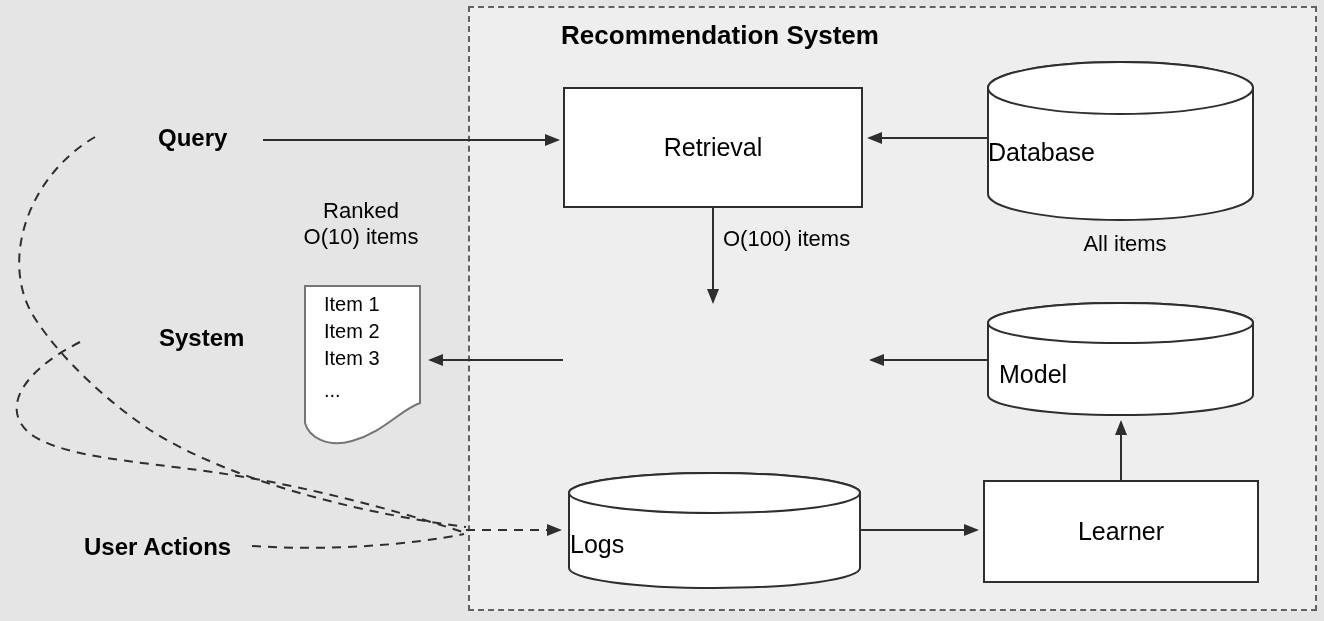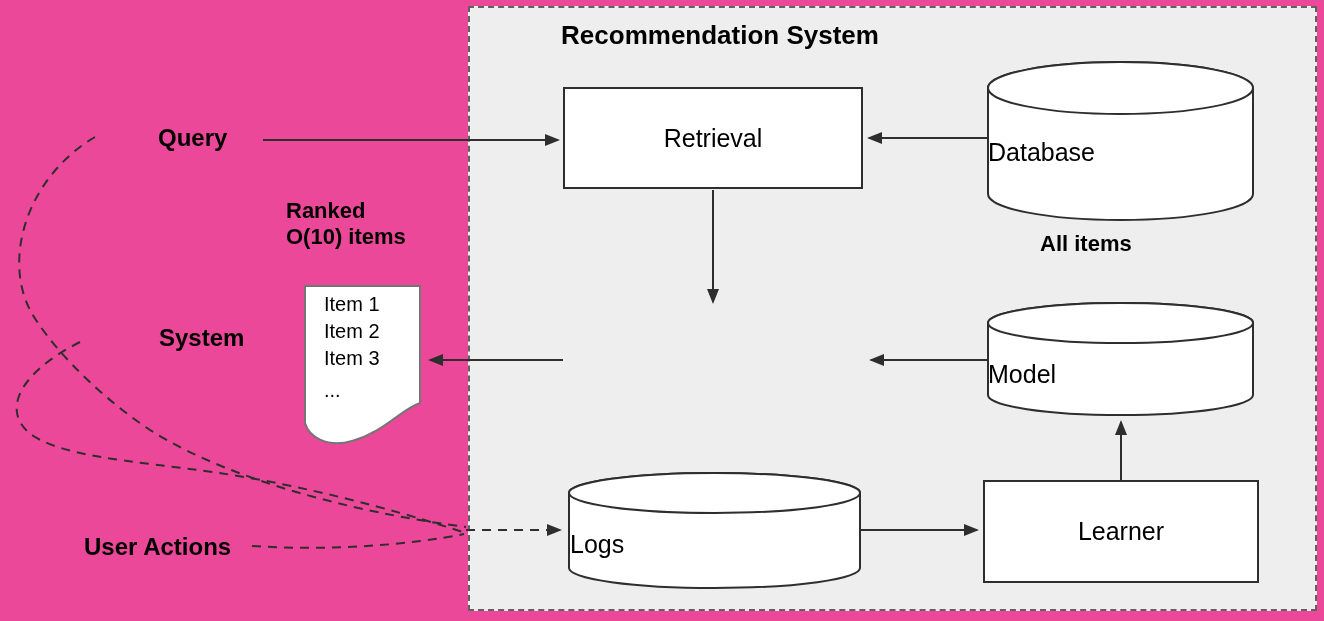--- a/index.html
+++ b/index.html
@@ -3,21 +3,21 @@
 <meta charset="utf-8">
 <style>
   html, body { margin: 0; padding: 0; background: #ffffff; }
   .stage {
     position: relative;
     width: 1324px;
     height: 621px;
     font-family: "Liberation Sans", sans-serif;
     color: #000000;
     overflow: hidden;
-    background: #ec4899;
+    background: #e5e5e5;
   }
   .system-container {
     position: absolute;
     left: 468px; top: 6px;
     width: 849px; height: 605px;
     background: #eeeeee;
     border: 2px dashed #616161;
     box-sizing: border-box;
     z-index: 1;
   }
@@ -58,21 +58,21 @@
     font-weight: bold;
     z-index: 3;
     white-space: nowrap;
   }
   .caption {
     position: absolute;
     font-size: 22px;
     z-index: 3;
     white-space: nowrap;
   }
-  .caption.centered { text-align: left; font-weight: bold; }
+  .caption.centered { text-align: center; }
   .doc-text {
     position: absolute;
     left: 324px; top: 291px;
     font-size: 20px;
     line-height: 27px;
     z-index: 3;
   }
   .doc-text .dots { display: block; margin-top: 5px; }
   .doc-line { display: block; }
 </style>
@@ -116,39 +116,40 @@
     <g>
       <path d="M569,493 A145.5,20 0 0 1 860,493 L860,568 A145.5,20 0 0 1 569,568 Z" fill="#ffffff" stroke="#2e2e2e" stroke-width="2"></path>
       <ellipse cx="714.5" cy="493" rx="145.5" ry="20" fill="#ffffff" stroke="#2e2e2e" stroke-width="2"></ellipse>
     </g>
 
     <path d="M305,286 L420,286 L420,403 C400,410 384,432 352,441 C327,448 309,437 305,423 Z" fill="#ffffff" stroke="#757575" stroke-width="2"></path>
   </svg>
 
   <div class="diagram-title">Recommendation System</div>
 
-  <div class="node-box" style="left:563px; top:87px; width:300px; height:102px;">
+  <div class="node-box" style="left:563px; top:87px; width:300px; height:121px;">
     <span>Retrieval</span>
   </div>
   <div class="node-box" style="left:983px; top:480px; width:276px; height:103px;">
     <span>Learner</span>
   </div>
 
   <div class="cyl-label" style="left:988px; top:138px; width:265px;">Database</div>
-  <div class="cyl-label" style="left:988px; top:360px; width:265px;">Model</div>
+  <div class="cyl-label" style="left:988px; top:360px; width:265px;padding-left:11px;">Model</div>
   <div class="cyl-label" style="left:570px; top:530px; width:321px;">Logs</div>
 
   <div class="side-label" style="left:158px; top:124px;">Query</div>
   <div class="side-label" style="left:159px; top:324px;">System</div>
   <div class="side-label" style="left:84px; top:533px;">User Actions</div>
 
   <div class="caption centered" style="left:286px; top:198px; width:150px;">
     <span class="doc-line">Ranked</span>
     <span class="doc-line">O(10) items</span>
   </div>
+  <div class="caption" style="left:723px; top:226px;">O(100) items</div>
   <div class="caption centered" style="left:1040px; top:231px; width:170px;">All items</div>
 
   <div class="doc-text">
     <span class="doc-line">Item 1</span>
     <span class="doc-line">Item 2</span>
     <span class="doc-line">Item 3</span>
     <span class="dots">...</span>
   </div>
 
 </div>

